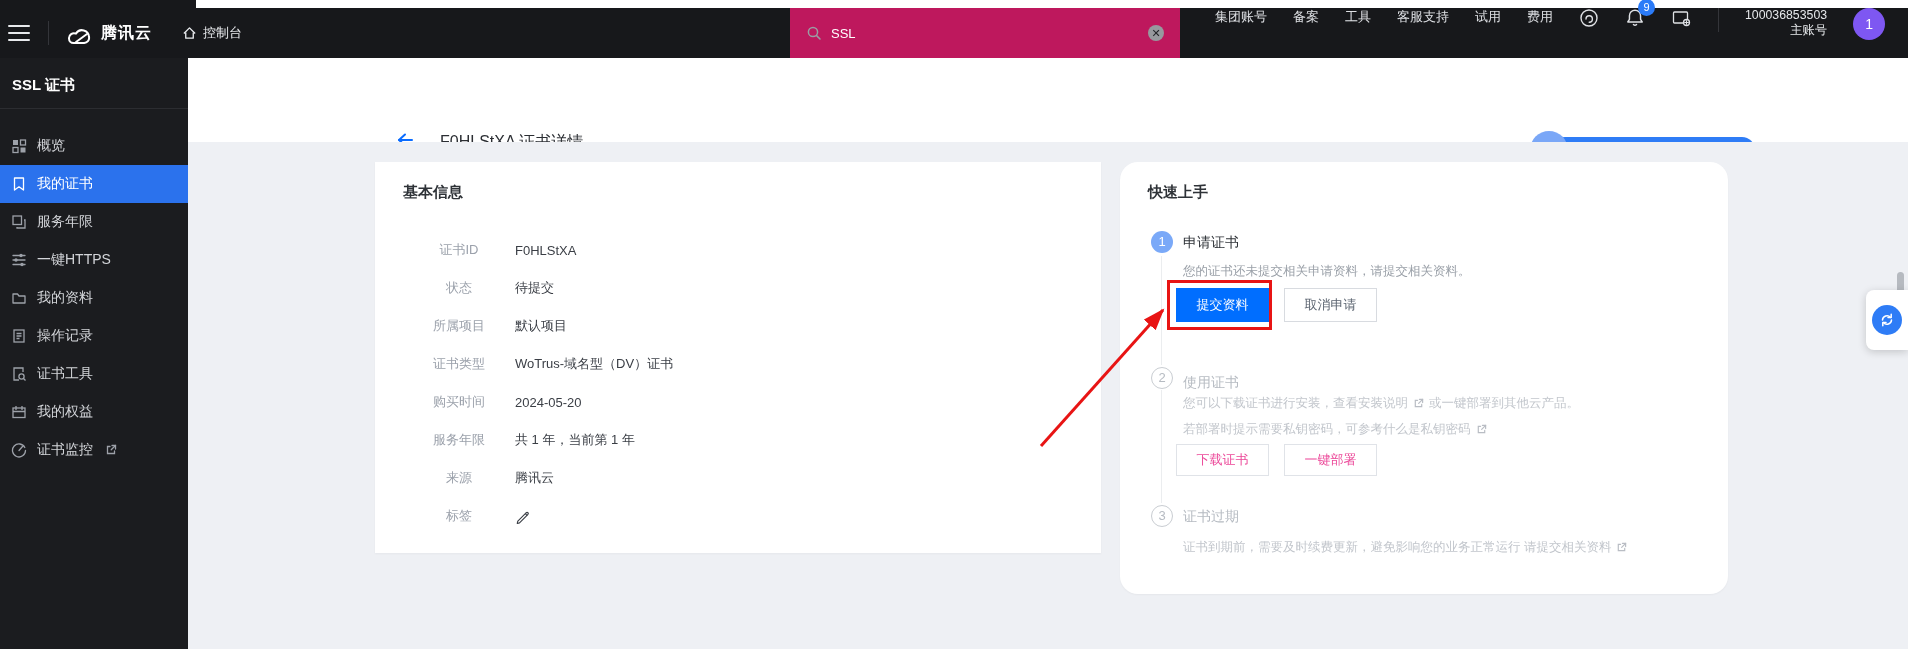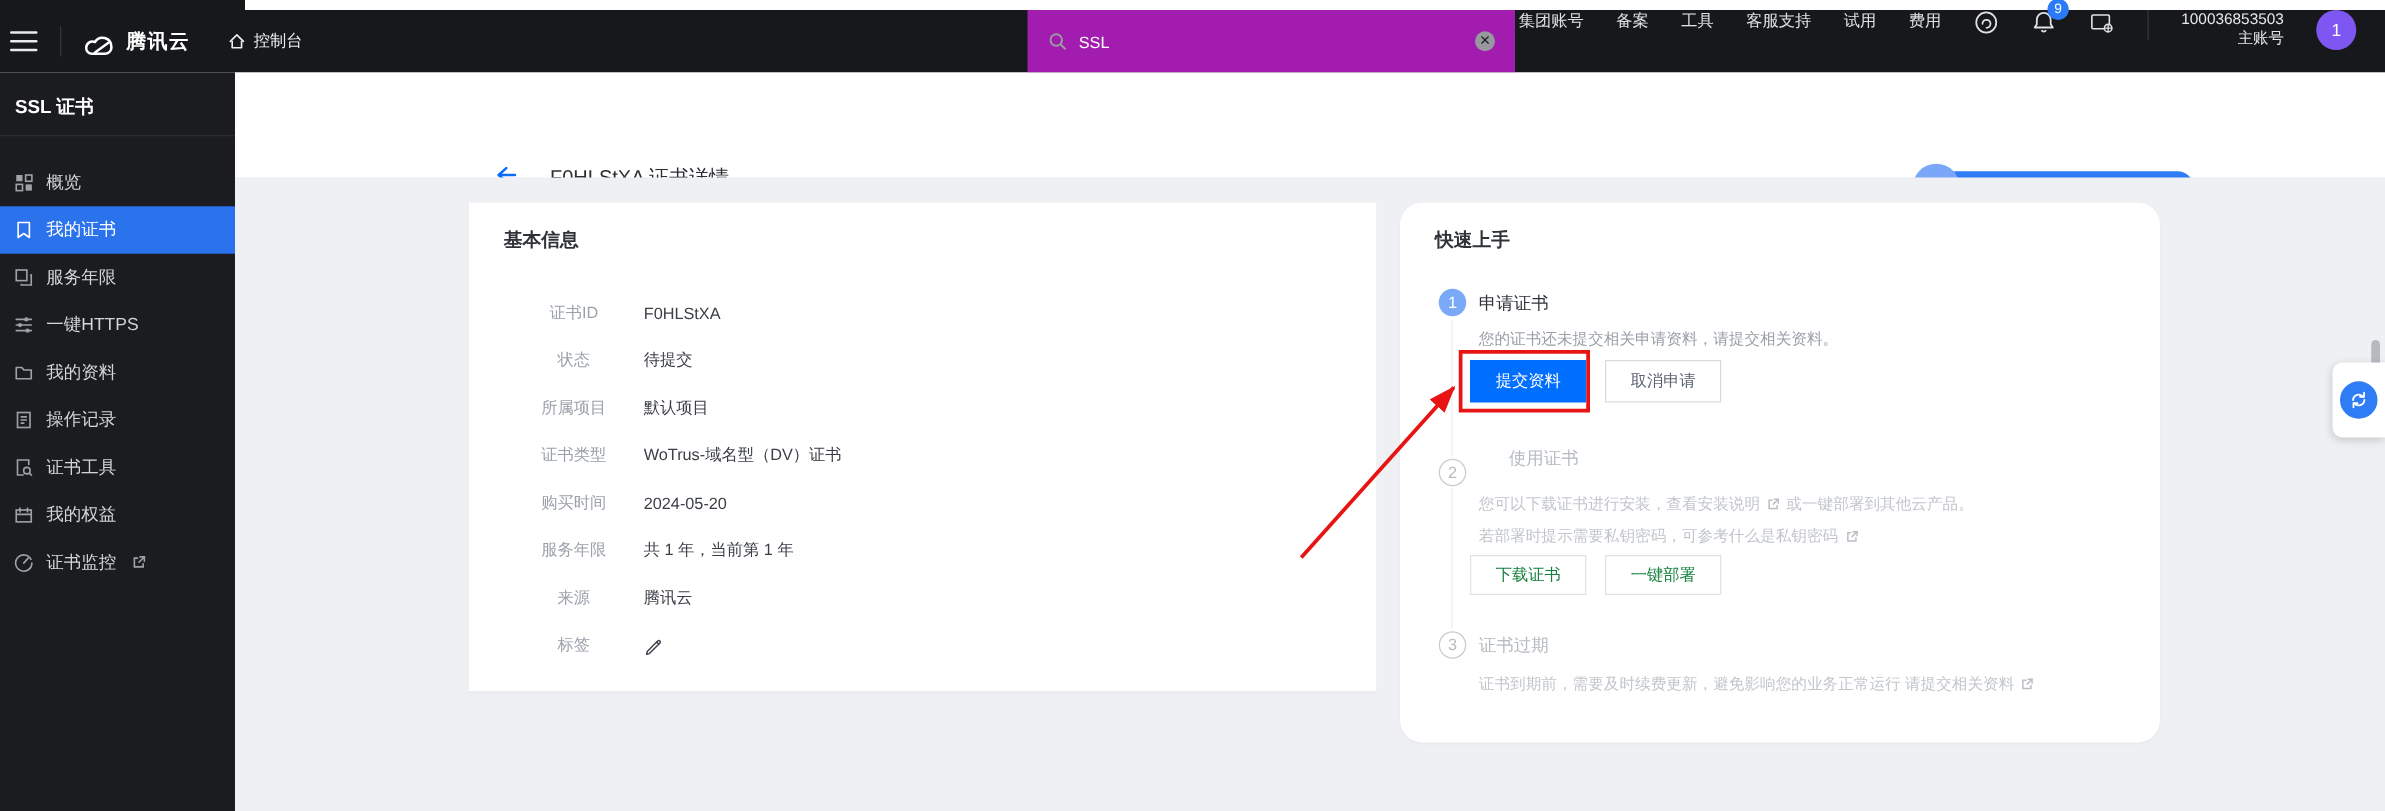--- a/index.html
+++ b/index.html
@@ -10,21 +10,21 @@
   .navbar { position:absolute; left:0; top:0; width:1908px; height:58px; background:#17181b; color:#dfe1e5; font-size:13px; }
   .browser-strip { position:absolute; left:196px; top:0; right:0; height:8px; background:#ffffff; }
   .nav-left { position:absolute; left:0; top:8px; height:50px; display:flex; align-items:center; padding-left:8px; }
   .hamburger { width:22px; height:16px; display:flex; flex-direction:column; justify-content:space-between; cursor:pointer; margin-right:18px; }
   .hamburger i { display:block; height:2px; background:#e8eaed; border-radius:1px; }
   .nav-sep { width:1px; height:24px; background:#34353a; margin-right:14px; }
   .brand { display:flex; align-items:center; cursor:pointer; }
   .brand-text { font-size:16px; font-weight:bold; color:#fff; margin-left:6px; letter-spacing:1px; }
   .console-link { display:flex; align-items:center; gap:6px; margin-left:30px; cursor:pointer; color:#eceef1;text-align:right; }
 
-  .nav-search { position:absolute; left:822px; top:8px; width:390px; height:50px; background:#a21caf; display:flex; align-items:center; padding:16px 16px; gap:9px; }
+  .nav-search { position:absolute; left:790px; top:8px; width:390px; height:50px; background:#be185d; display:flex; align-items:center; padding:16px 16px; gap:9px; }
   .nav-search input { background:transparent; border:none; outline:none; color:#fff; font-size:13px; flex:1; font-family:inherit; }
   .clear-btn { width:16px; height:16px; border-radius:50%; background:#97999e; color:#1f2025; font-size:11px; line-height:16px; text-align:center; cursor:pointer; font-weight:bold; }
 
   .nav-right { position:absolute; left:1215px; top:8px; height:40px; display:flex; align-items:flex-start; gap:26px; }
   .nav-item { cursor:pointer; white-space:nowrap; }
   .icon-btn { position:relative; cursor:pointer; display:flex; align-items:center; }
   .bell-badge { position:absolute; right:-10px; top:-9px; min-width:17px; height:17px; border-radius:9px; background:#2b7bf8; color:#fff; font-size:11px; line-height:17px; text-align:center; padding:0 2px; }
   .account { text-align:right; line-height:15px; font-size:12.3px; color:#e6e8eb; white-space:nowrap; }
   .avatar { width:32px; height:32px; border-radius:50%; background:#7e57f2; color:#fff; font-size:14px; line-height:32px; text-align:center; cursor:pointer; }
 
@@ -73,21 +73,21 @@
   .step-circle.off { background:#fff; border:1px solid #c9cdd2; color:#b6bbc2; line-height:20px; }
   .step-title { position:absolute; left:63px; font-size:14px; font-weight:500; }
   .step-title.on { color:#2f3338; }
   .step-title.off { color:#b6bbc2; }
   .step-desc { position:absolute; left:63px; font-size:12.5px; color:#9aa0a8; display:flex; align-items:center; gap:5px; white-space:nowrap; }
   .step-desc.dim { color:#c2c6cc; }
   .btn-row { position:absolute; left:56px; display:flex; gap:15px; }
   .btn { width:93px; text-align:center; font-size:13px; cursor:pointer; }
   .btn-primary { height:34px; line-height:34px; background:#006eff; color:#fff; }
   .btn-default { height:34px; line-height:32px; background:#fff; border:1px solid #d8dbe0; color:#5b6470; }
-  .btn-disabled { height:32px; line-height:30px; background:#fff; border:1px solid #e0e3e8; color:#15803d; }
+  .btn-disabled { height:32px; line-height:30px; background:#fff; border:1px solid #e0e3e8; color:#ec4899; }
 
   .red-box { position:absolute; left:1167px; top:280px; width:105px; height:50px; border:3px solid #e81414; }
   .anno-arrow { position:absolute; left:1020px; top:300px; }
 
   .float-slider { position:absolute; left:1897px; top:272px; width:7px; height:58px; background:#b6bac0; border-radius:4px; }
   .float-widget { position:absolute; left:1866px; top:290px; width:42px; height:60px; background:#fff; border-radius:8px 0 0 8px; box-shadow:0 2px 8px rgba(0,0,0,0.18); display:flex; align-items:center; justify-content:center; cursor:pointer; }
   .float-icon { width:30px; height:30px; border-radius:50%; background:#2e7cf6; display:flex; align-items:center; justify-content:center; }
 
   svg { display:block; }
 </style>
@@ -347,21 +347,21 @@
 
       <div class="step-circle on" style="top:69px;">1</div>
       <div class="step-title on" style="top:72px;">申请证书</div>
       <div class="step-desc" style="top:101px;">您的证书还未提交相关申请资料，请提交相关资料。</div>
       <div class="btn-row" style="top:126px;">
         <div class="btn btn-primary">提交资料</div>
         <div class="btn btn-default">取消申请</div>
       </div>
 
       <div class="step-circle off" style="top:205px;">2</div>
-      <div class="step-title off" style="top:196px;margin-left:24px;">使用证书</div>
+      <div class="step-title off" style="top:212px;">使用证书</div>
       <div class="step-desc dim" style="top:233px;">
         <span>您可以下载证书进行安装，查看安装说明</span>
         <svg width="11" height="11" viewBox="0 0 12 12" fill="none" stroke="#b9bdc4" stroke-width="1.3" stroke-linecap="round">
           <path d="M5 2.5 H2.5 v7 h7 V7"></path>
             <path d="M7 1.5 h3.5 V5"></path>
             <path d="M10.5 1.5 L6.2 5.8"></path>
         </svg>
         <span>或一键部署到其他云产品。</span>
       </div>
       <div class="step-desc dim" style="top:259px;">

